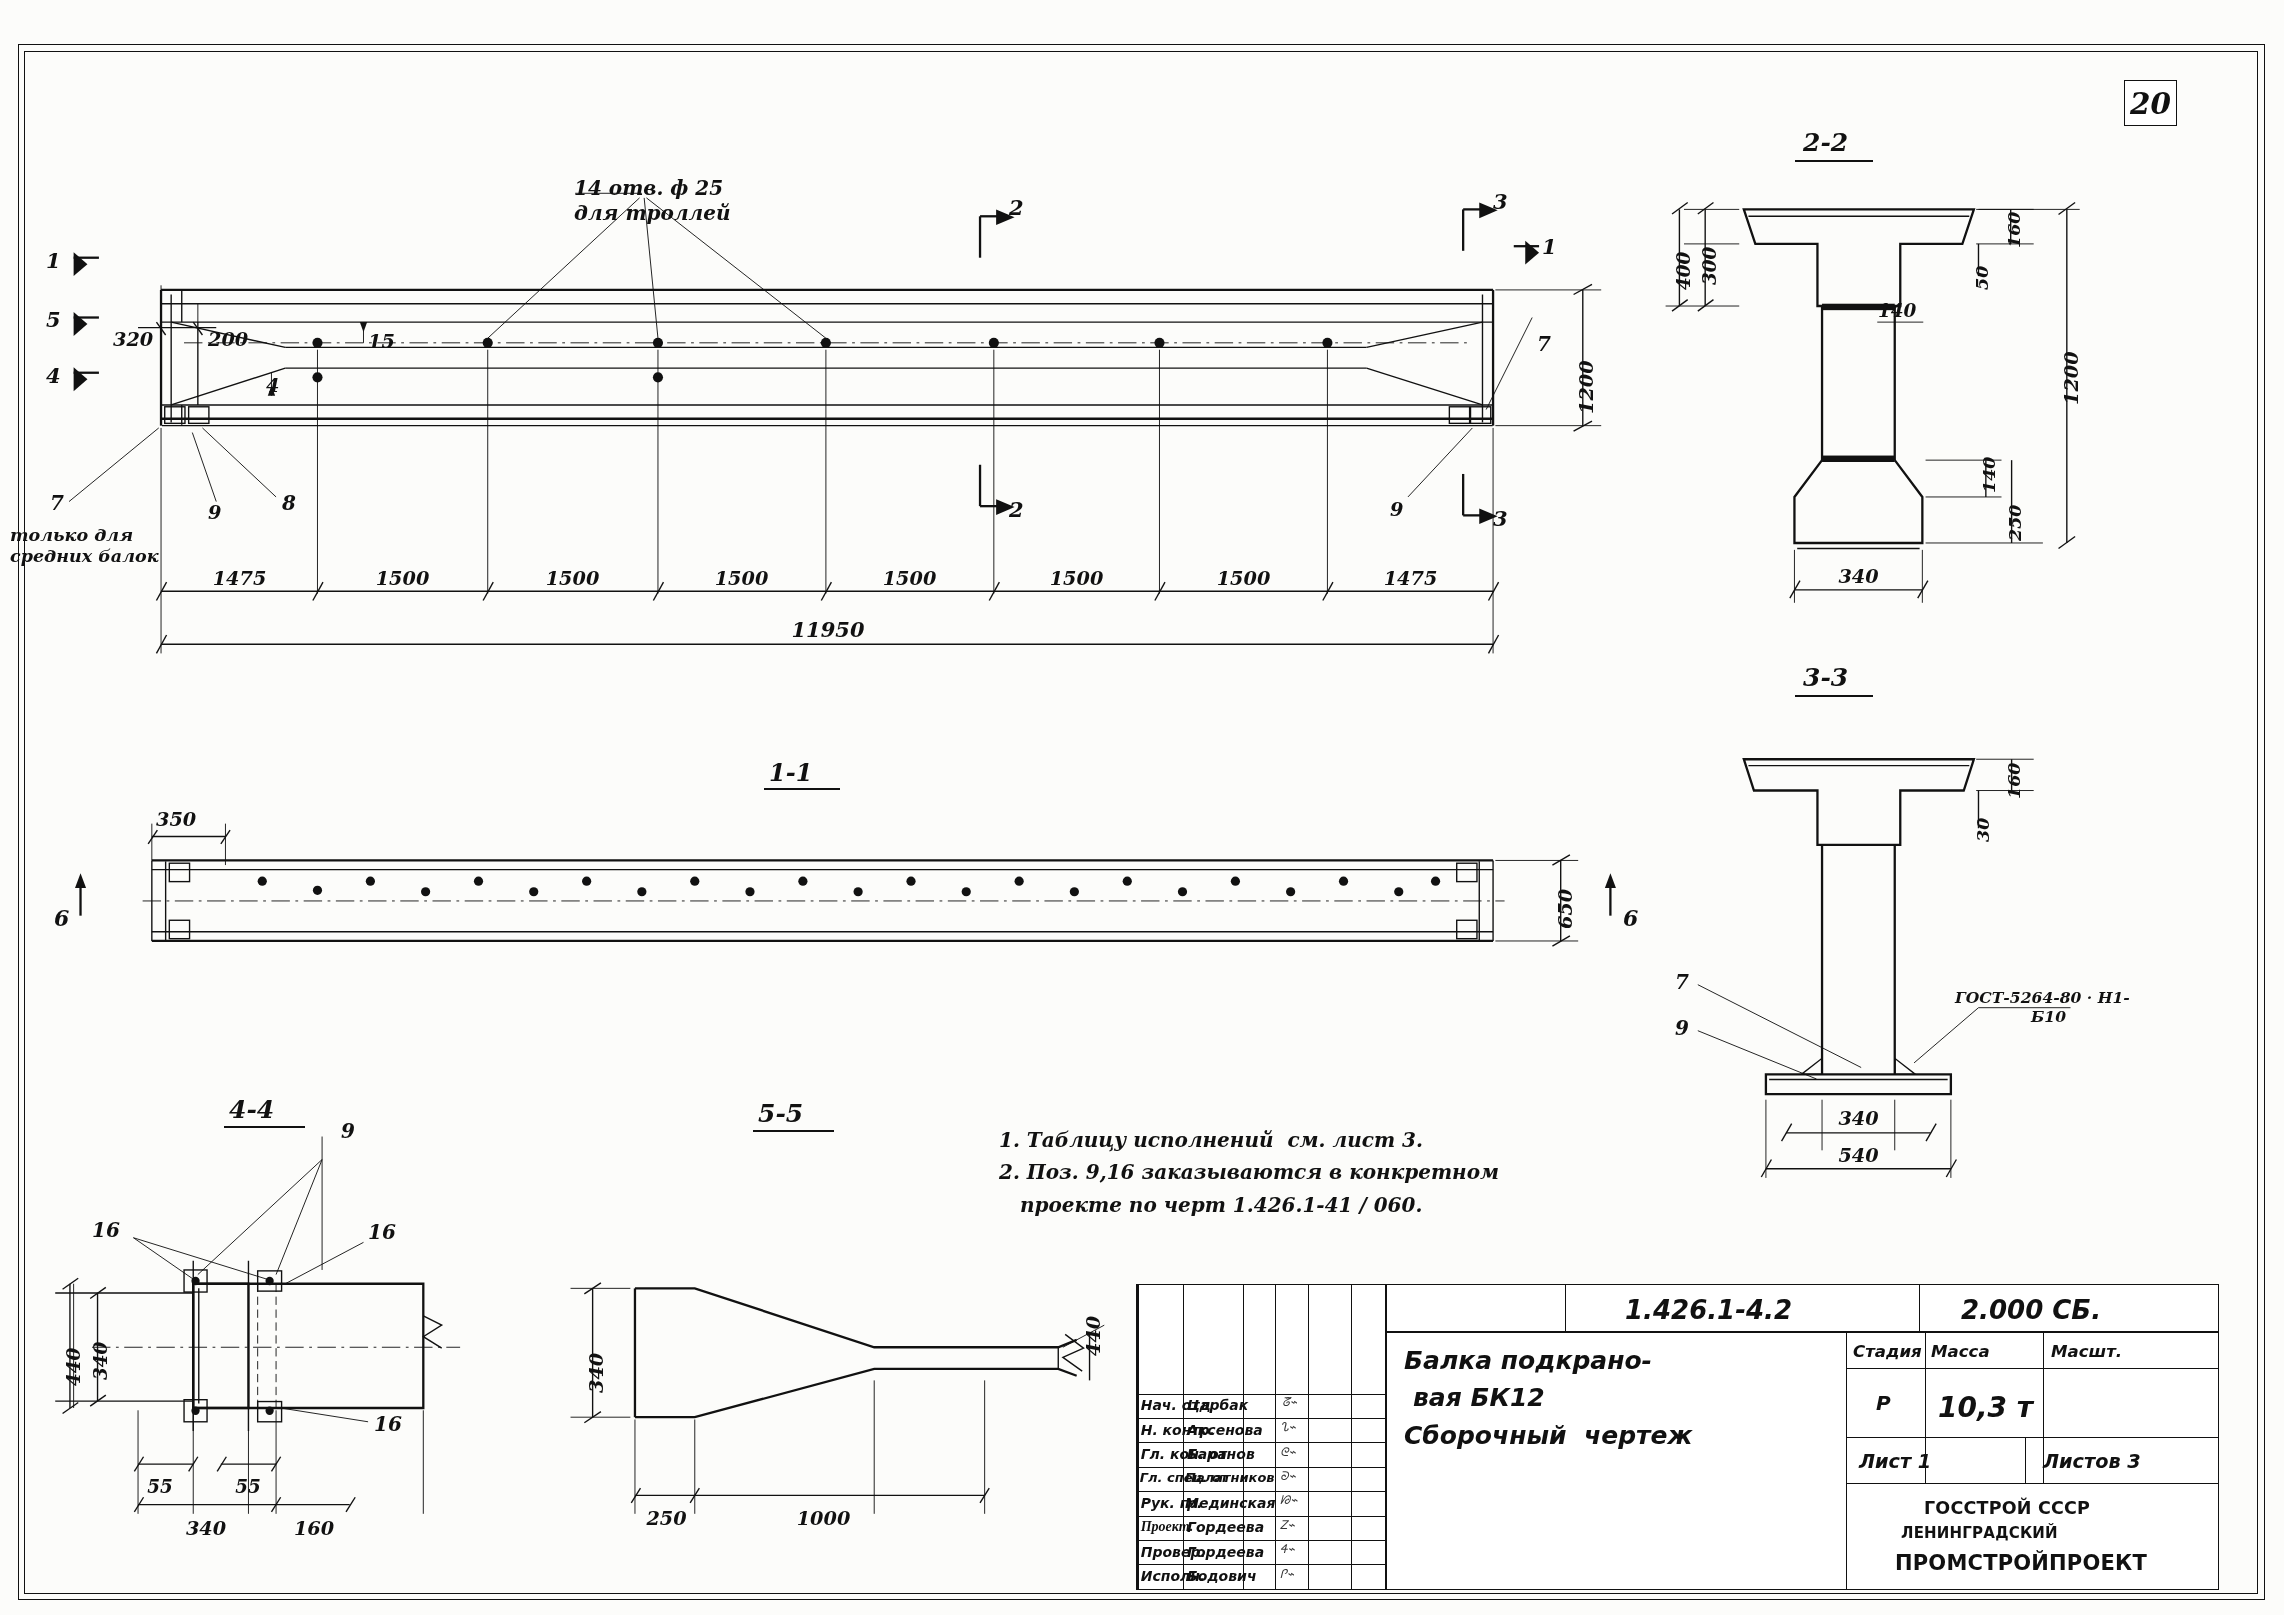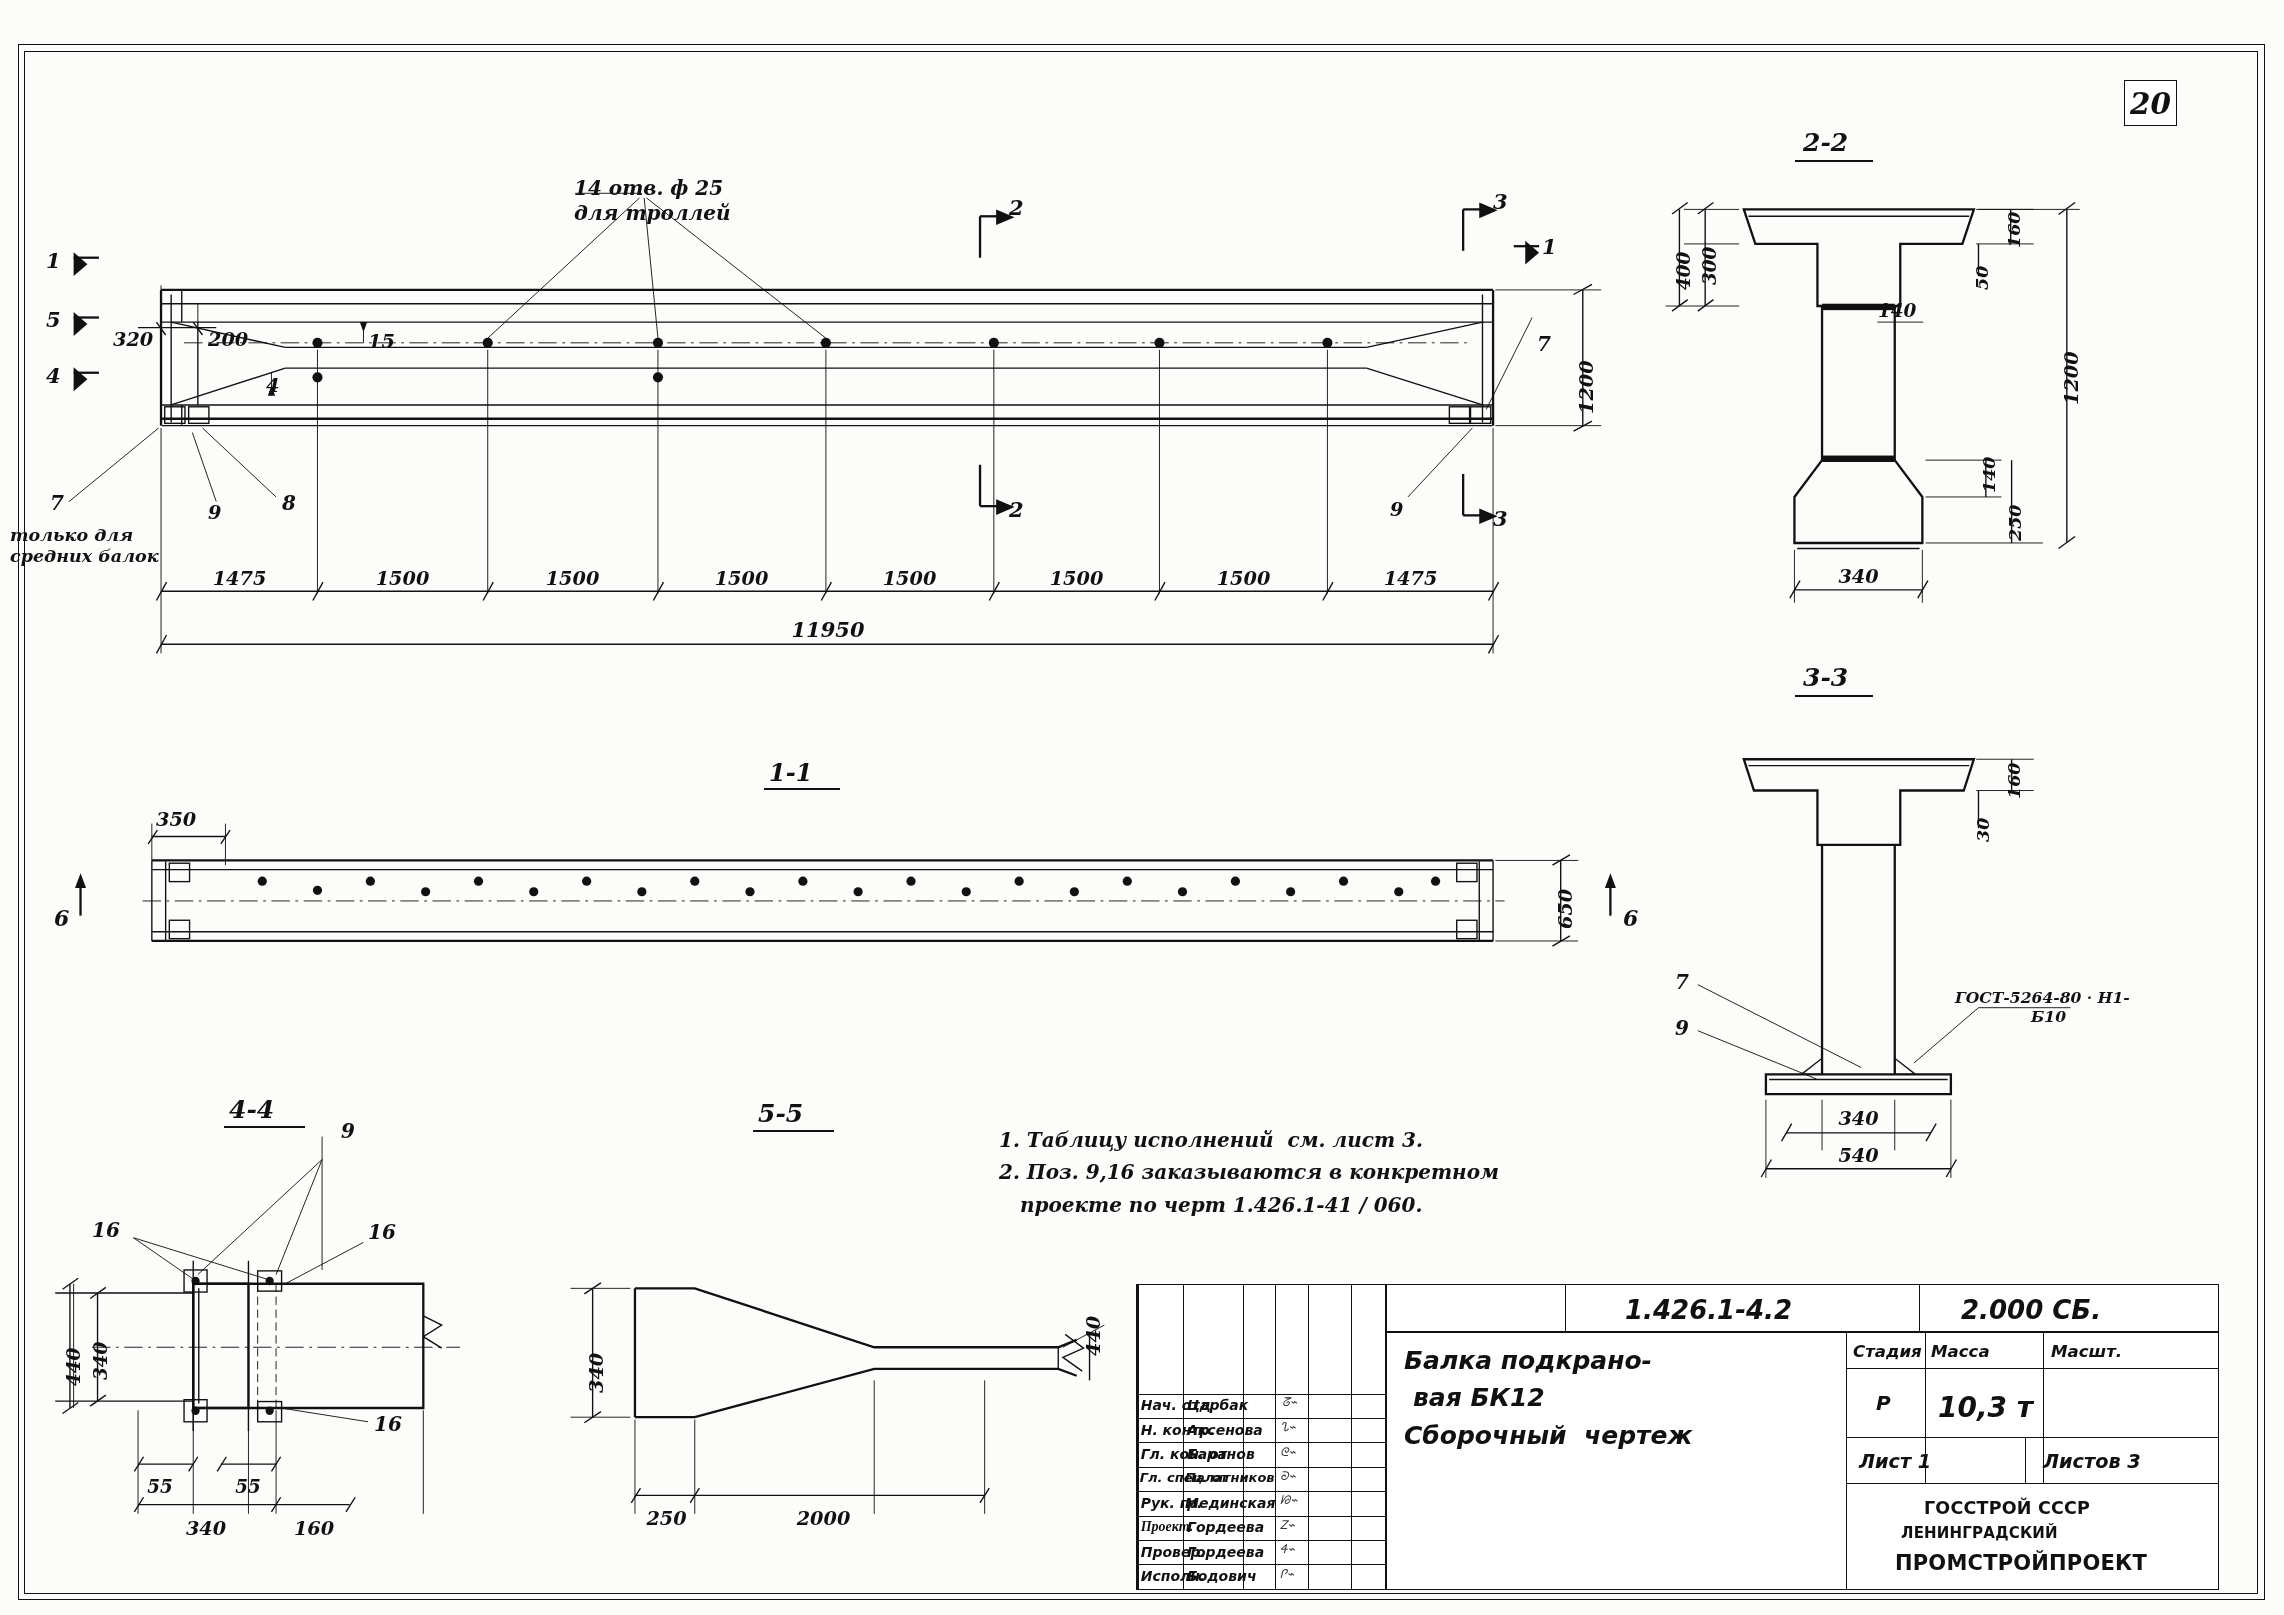--- a/index.html
+++ b/index.html
@@ -537,21 +537,21 @@
       <path class="stroke" d="M 1380,3250 L 1510,3250"></path>
       <path class="stroke" d="M 1510,3250 L 2140,3250"></path>
       <path class="stroke" d="M 1372,3266 L 1392,3234"></path>
       <path class="stroke" d="M 1500,3266 L 1520,3234"></path>
       <path class="stroke" d="M 2130,3266 L 2150,3234"></path>
     </g>
   </svg>
   <div class="txt num rot90" style="left:585px;top:1393px;font-size:19.3px;">340</div>
   <div class="txt num rot90" style="left:1082px;top:1356px;font-size:19.3px;">440</div>
   <div class="txt num ctr" style="left:625px;top:1507px;width:83px;font-size:19.3px;">250</div>
-  <div class="txt num ctr" style="left:782px;top:1507px;width:83px;font-size:19.3px;">2000</div>
+  <div class="txt num ctr" style="left:782px;top:1507px;width:83px;font-size:19.3px;">1000</div>
 
   <div class="txt num" style="left:999px;top:1128px;font-size:20px;">1. Таблицу исполнений  см. лист 3.</div>
   <div class="txt num" style="left:999px;top:1160px;font-size:20px;">2. Поз. 9,16 заказываются в конкретном</div>
   <div class="txt num" style="left:999px;top:1193px;font-size:20px;">   проекте по черт 1.426.1-41 / 060.</div>
 
   <div id="titleblock">
 
     <div class="tbline" style="left:0;top:0;width:1.8px;height:304px;"></div>
     <div class="tbline" style="left:46px;top:0;width:1.4px;height:304px;"></div>
     <div class="tbline" style="left:106px;top:0;width:1.4px;height:304px;"></div>

